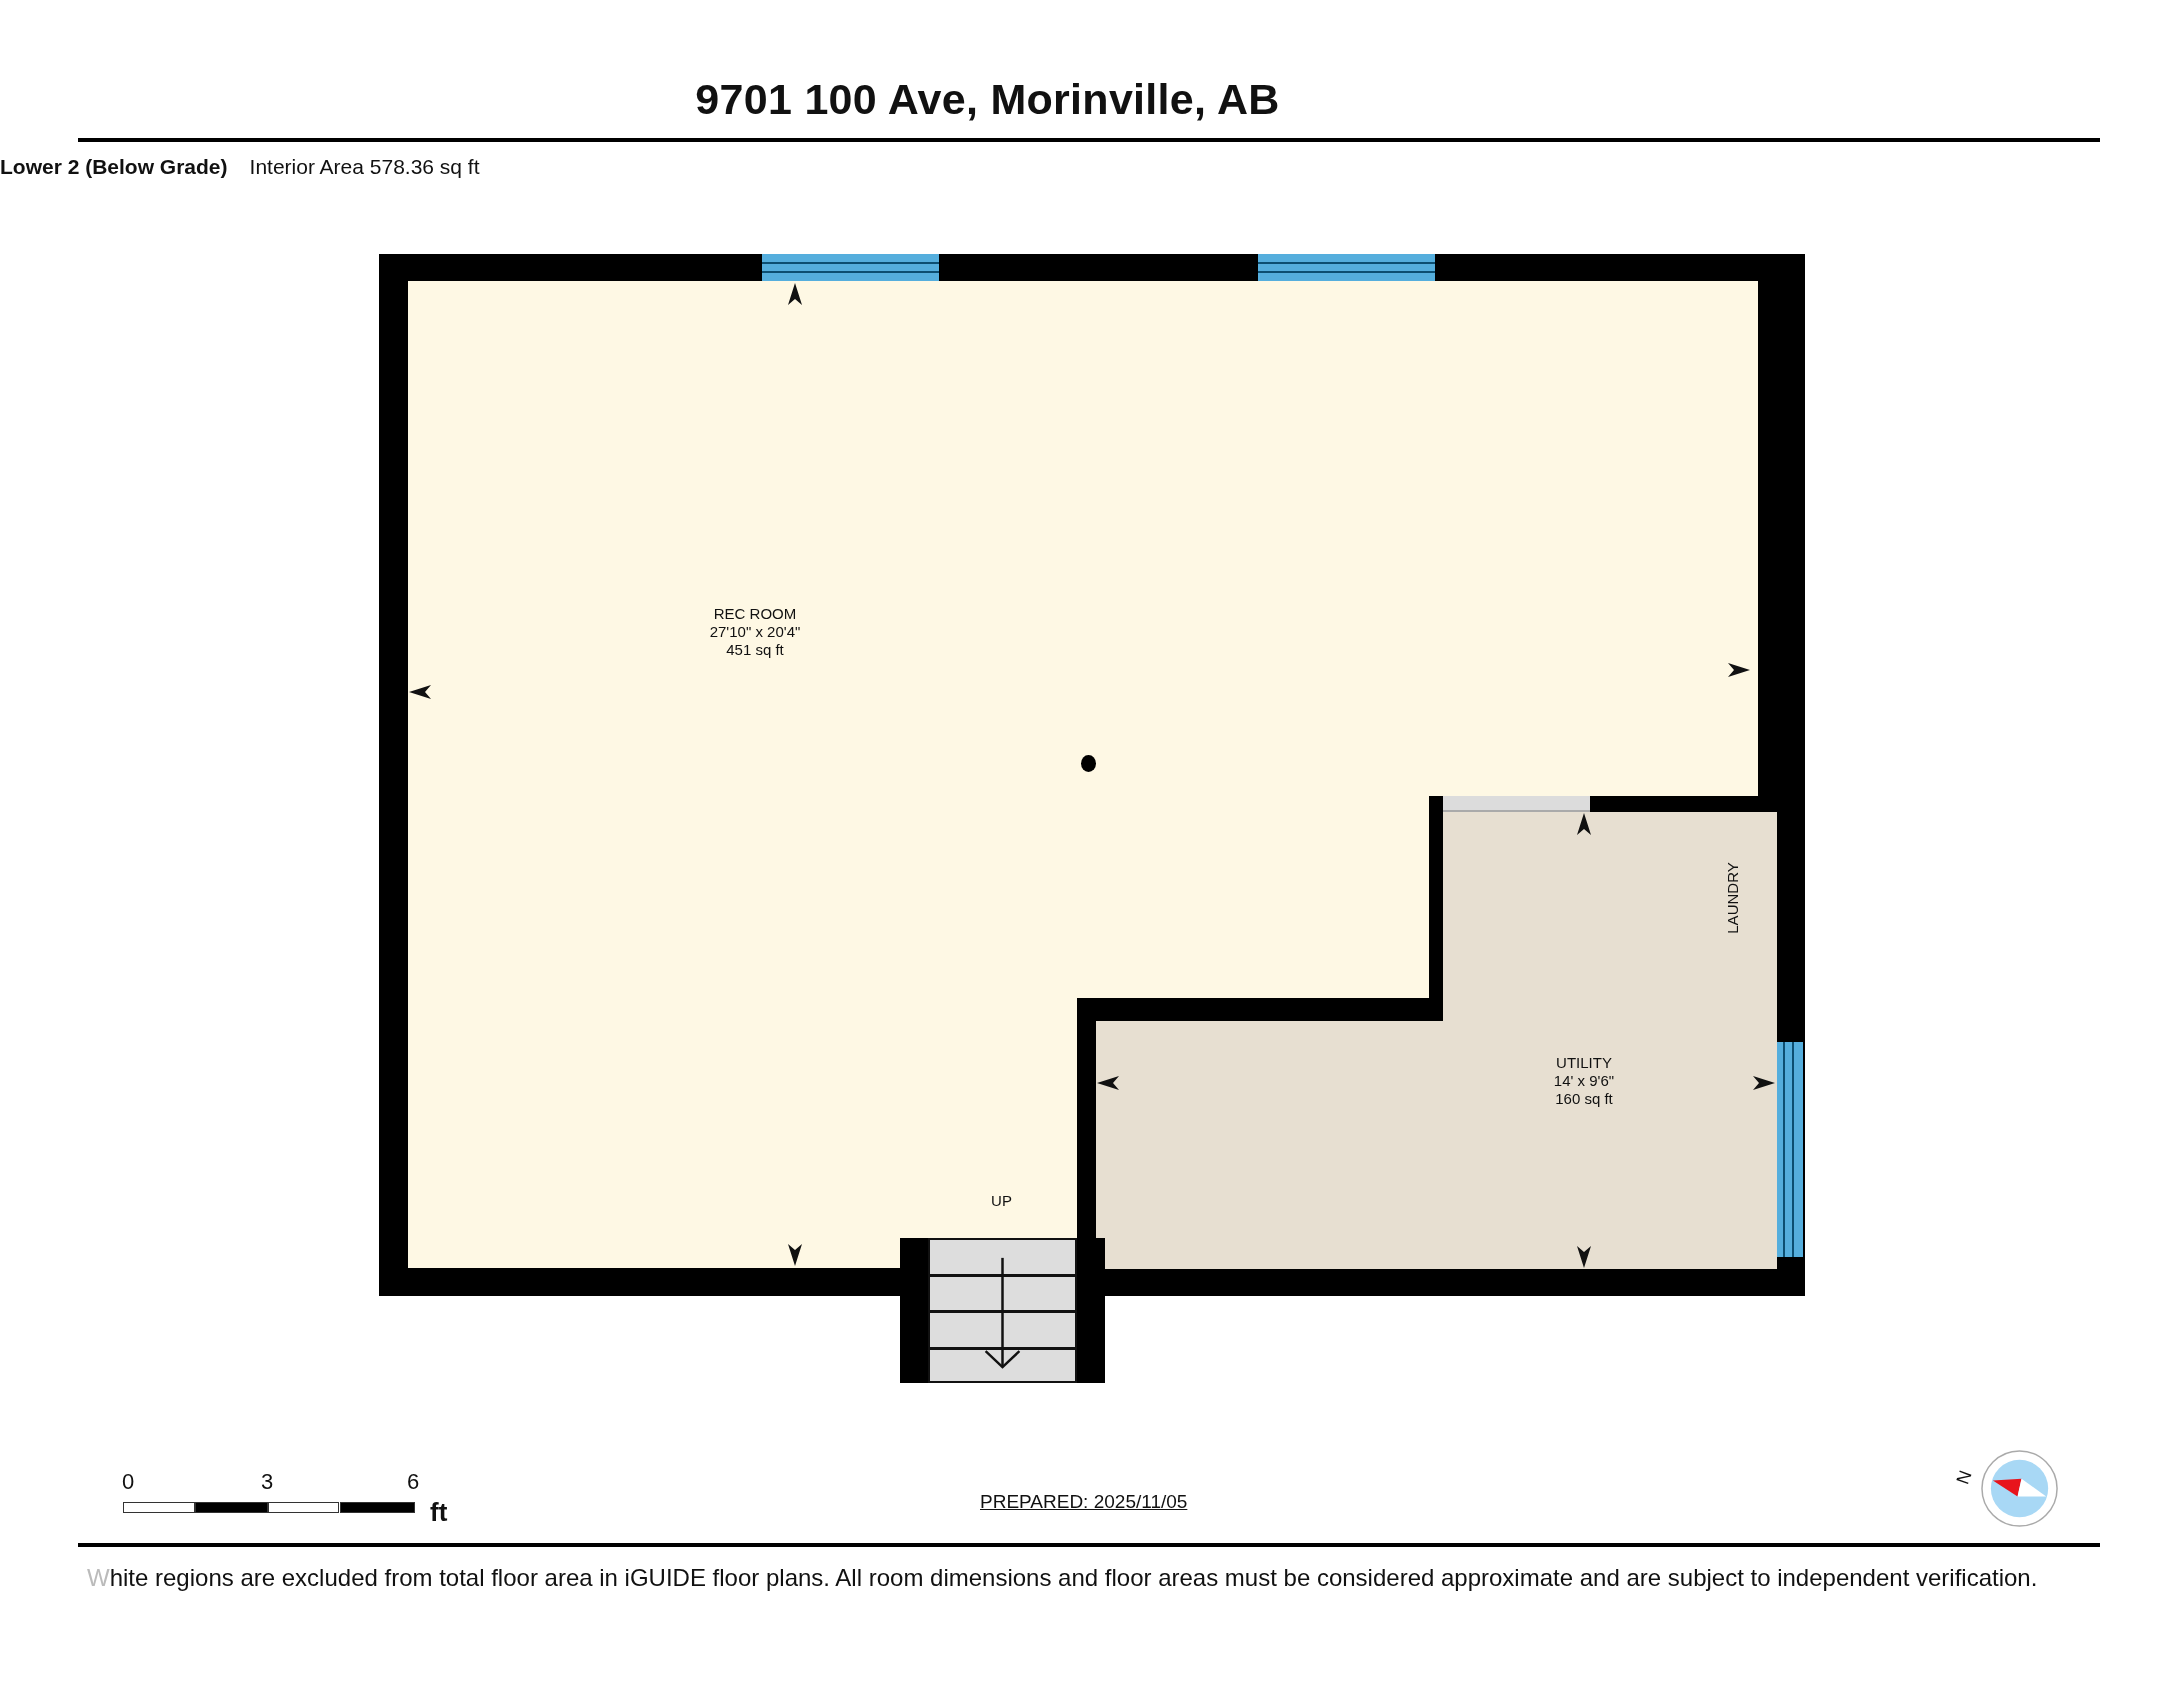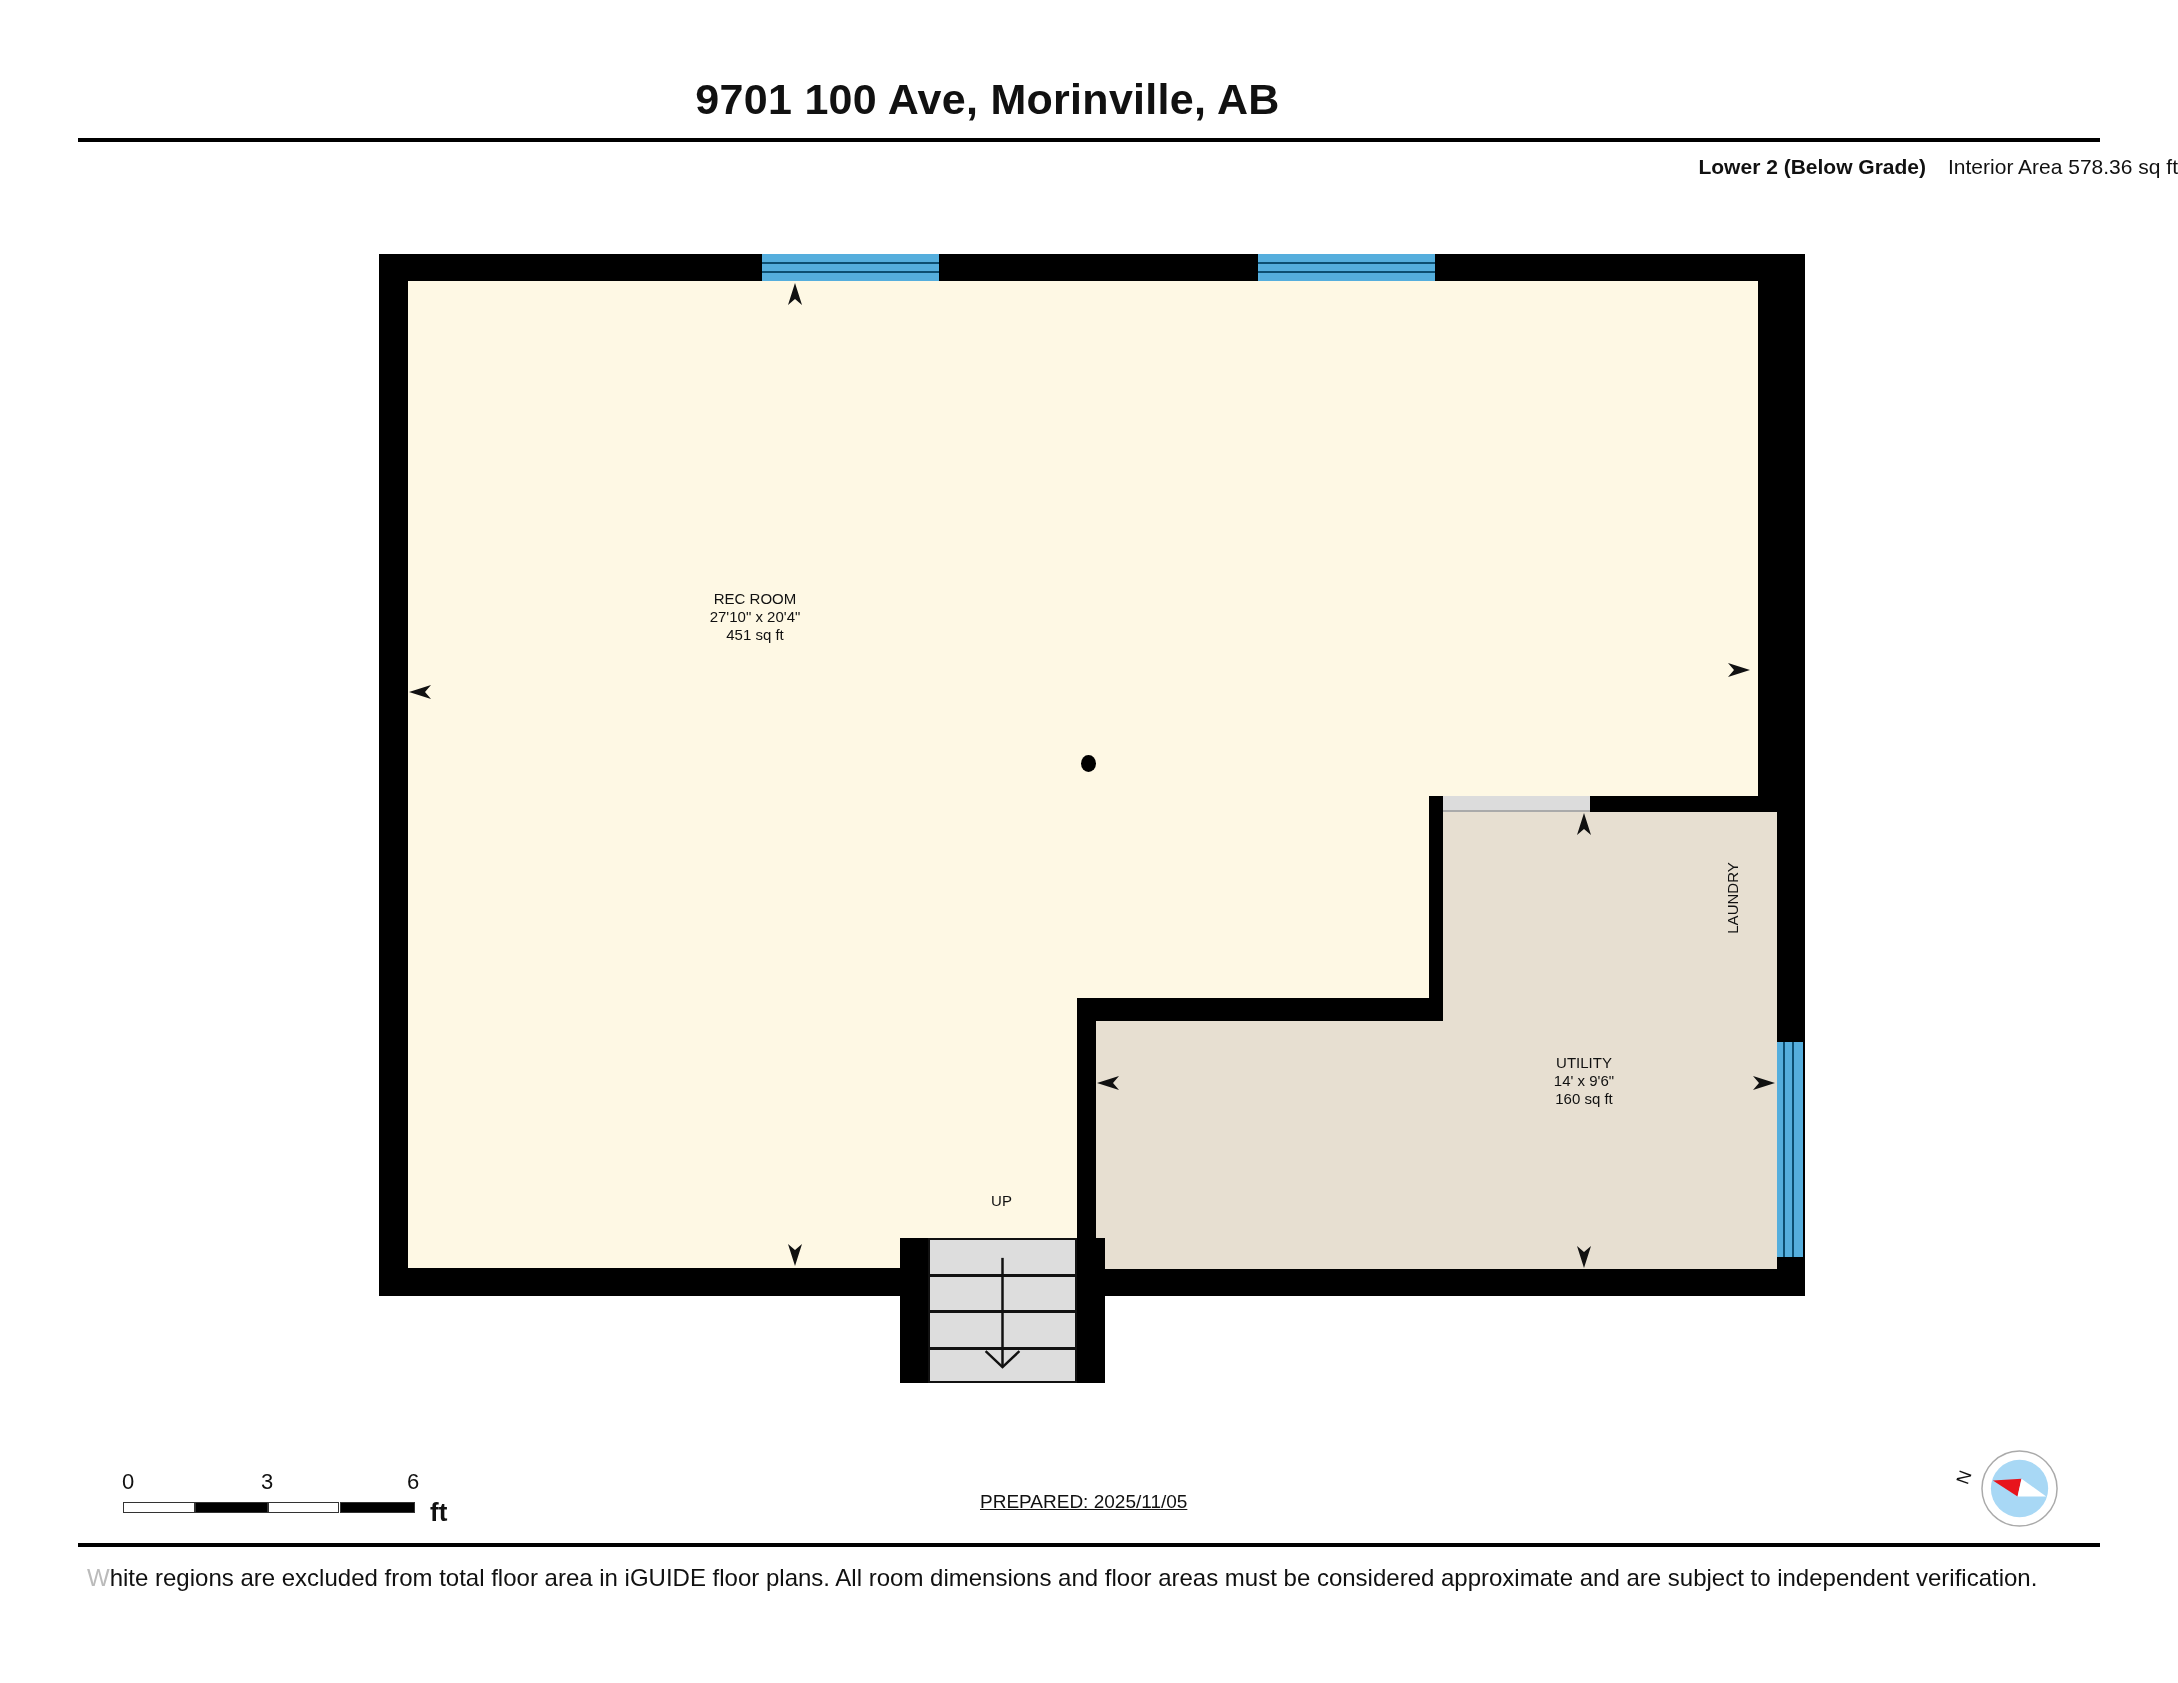--- a/index.html
+++ b/index.html
@@ -1,21 +1,21 @@
 <!DOCTYPE html>
 <html><head>
 <meta charset="utf-8">
 <style>
   html, body { margin:0; padding:0; background:#ffffff; }
   body { width:2178px; height:1683px; position:relative; overflow:hidden;
          font-family:"Liberation Sans", sans-serif; color:#111; }
   .abs { position:absolute; }
   .title { left:0; width:1975px; top:75px; text-align:center; font-size:43px; font-weight:bold; letter-spacing:0.3px; }
   .rule { background:#000; height:4px; }
-  .subtitle { left:0; width:2178px; top:155px; text-align:right; font-size:21px; }
+  .subtitle { left:0; width:2178px; top:155px; text-align:left; font-size:21px; }
   .subtitle b { font-weight:bold; margin-right:22px; }
   .wall { background:#000; }
   .rec { background:#fef8e4; }
   .util { background:#e7dfd1; }
   .win-h { background:#55aedd; }
   .win-h::before, .win-h::after { content:""; position:absolute; left:0; right:0; height:2px; background:#0d4f72; }
   .win-h::before { top:8px; } .win-h::after { top:17px; }
   .win-v { background:#55aedd; }
   .win-v::before, .win-v::after { content:""; position:absolute; top:0; bottom:0; width:2px; background:#0d4f72; }
   .win-v::before { left:6px; } .win-v::after { left:15px; }
@@ -86,21 +86,21 @@
     </svg>
   <svg class="abs" style="left:1097px; top:1075px;" width="22" height="16" viewBox="0 0 22 16">
       <polygon points="0,8 22,1 16,8 22,15" fill="#111"></polygon>
     </svg>
   <svg class="abs" style="left:1753px; top:1075px;" width="22" height="16" viewBox="0 0 22 16">
       <polygon points="22,8 0,1 6,8 0,15" fill="#111"></polygon>
     </svg>
 
   <div class="abs" style="left:1081px; top:755px; width:15px; height:17px; border-radius:50%; background:#000;"></div>
 
-  <div class="abs label" style="left:656px; top:590px; width:198px;text-align:center;">
+  <div class="abs label" style="left:656px; top:605px; width:198px;text-align:center;">
     <div>REC ROOM</div>
     <div>27'10" x 20'4"</div>
     <div>451 sq ft</div>
   </div>
   <div class="abs label" style="left:1485px; top:1054px; width:198px;">
     <div>UTILITY</div>
     <div>14' x 9'6"</div>
     <div>160 sq ft</div>
   </div>
   <div class="abs label" style="left:1683px; top:889px; width:99px; transform:rotate(-90deg); transform-origin:center;">LAUNDRY</div>

